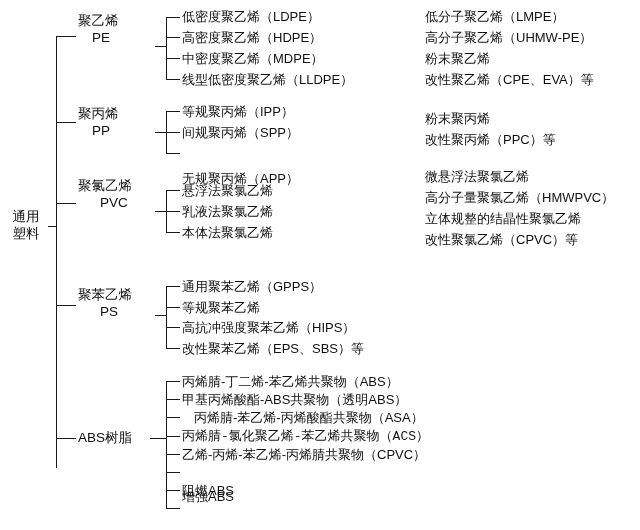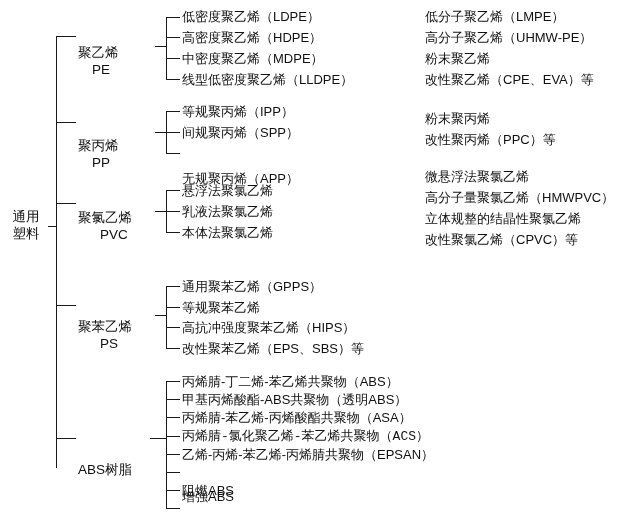--- a/index.html
+++ b/index.html
@@ -31,21 +31,20 @@
     font-size: 13.5px;
     line-height: 17px;
     white-space: nowrap;
     text-align: center;
   }
   .group-label {
     position: absolute;
     font-size: 13.5px;
     line-height: 17px;
     white-space: nowrap;
-    margin-top: 32px;
   }
   .vline {
     position: absolute;
     width: 1px;
     background: #1a1a1a;
   }
   .hline {
     position: absolute;
     height: 1px;
     background: #1a1a1a;
@@ -151,19 +150,19 @@
   <div class="hline" style="left:166px; top:399px; width:14px;"></div>
   <div class="hline" style="left:166px; top:417px; width:14px;"></div>
   <div class="hline" style="left:166px; top:436px; width:14px;"></div>
   <div class="hline" style="left:166px; top:454px; width:14px;"></div>
   <div class="hline" style="left:166px; top:472px; width:14px;"></div>
   <div class="hline" style="left:166px; top:490px; width:14px;"></div>
   <div class="hline" style="left:166px; top:508px; width:14px;"></div>
 
   <div class="txt" style="left:182px; top:374px;">丙烯腈-丁二烯-苯乙烯共聚物（ABS）</div>
   <div class="txt" style="left:182px; top:392px;">甲基丙烯酸酯-ABS共聚物（透明ABS）</div>
-  <div class="txt" style="left:182px; top:410px;">丙烯腈-苯乙烯-丙烯酸酯共聚物（ASA）</div>
+  <div class="txt" style="left:194px; top:410px;">丙烯腈-苯乙烯-丙烯酸酯共聚物（ASA）</div>
   <div class="txt" style="left:182px; top:429px;font-family:Liberation Mono, monospace;">丙烯腈-氯化聚乙烯-苯乙烯共聚物（ACS）</div>
-  <div class="txt" style="left:182px; top:447px;">乙烯-丙烯-苯乙烯-丙烯腈共聚物（EPSAN）</div>
+  <div class="txt" style="left:182px; top:447px;">乙烯-丙烯-苯乙烯-丙烯腈共聚物（CPVC）</div>
   <div class="txt" style="left:182px; top:483px;">阻燃ABS</div>
   <div class="txt" style="left:182px; top:489px;">增强ABS</div>
 
 </div>
 
 </body></html>

